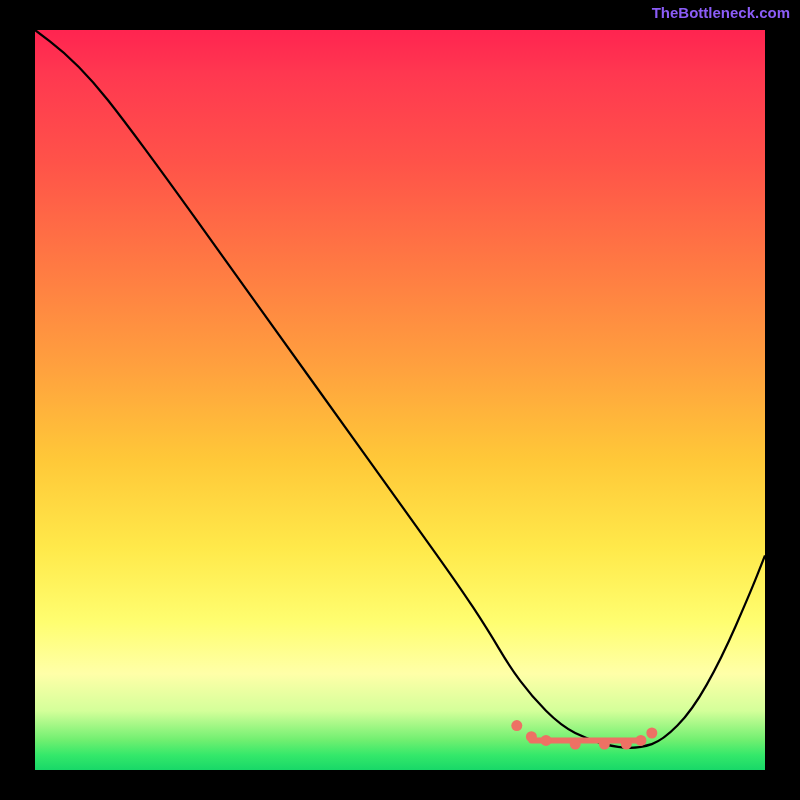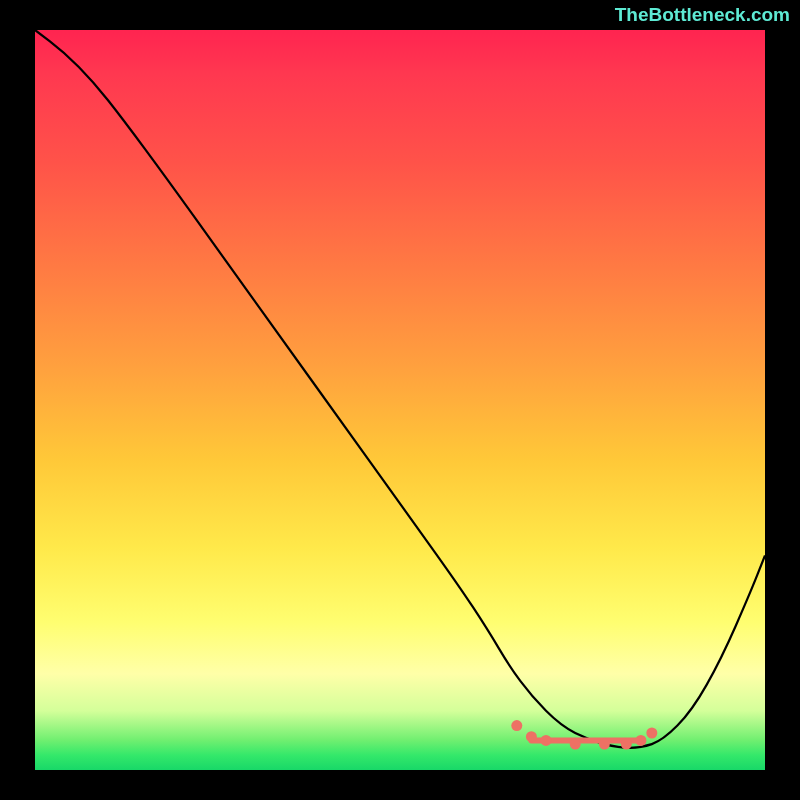--- a/index.html
+++ b/index.html
@@ -8,22 +8,22 @@
     width: 800px;
     height: 800px;
     background: #000000;
     position: relative;
     font-family: Arial, sans-serif;
   }
   .watermark {
     position: absolute;
     top: 4px;
     right: 10px;
-    color: #5eead4;
-    font-size: 19px;
+    color: #8b5cf6;
+    font-size: 15px;
     font-weight: bold;
     z-index: 10;
   }
   .plot-area {
     position: absolute;
     left: 35px;
     top: 30px;
     width: 730px;
     height: 740px;
     

